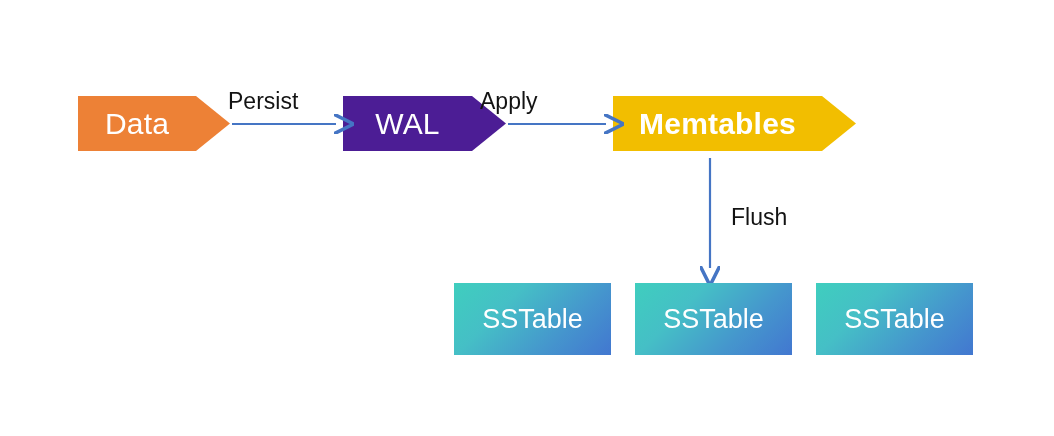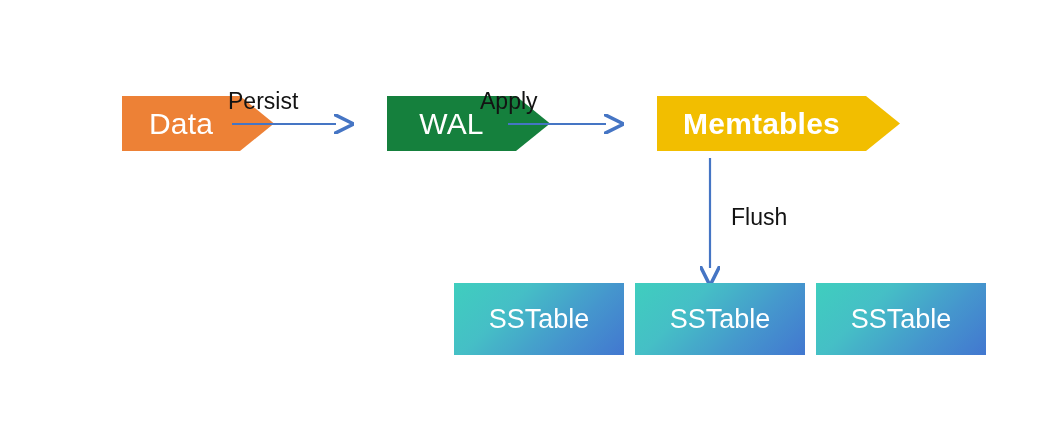--- a/index.html
+++ b/index.html
@@ -25,37 +25,36 @@
     position: absolute;
     display: flex;
     align-items: center;
     box-sizing: border-box;
     color: #ffffff;
     font-size: 30px;
     line-height: 1;
     letter-spacing: 0.2px;
     white-space: nowrap;
     clip-path: polygon(0 0, calc(100% - 34px) 0, 100% 50%, calc(100% - 34px) 100%, 0 100%);
-    margin-left: 44px;
   }
   .chevron .shape-label {
     display: block;
     width: calc(100% - 34px);
     text-align: center;
   }
 
   #shape-data   { left: 78px;  top: 96px;  width: 152px; height: 55px; background: #ED8136; }
-  #shape-wal    { left: 343px; top: 96px;  width: 163px; height: 55px; background: #15803d; }
+  #shape-wal    { left: 343px; top: 96px;  width: 163px; height: 55px; background: #4c1d95; }
   #shape-memtables { left: 613px; top: 96px; width: 243px; height: 55px; background: #F2BE00; font-weight: bold; }
 
   
   .sstable {
     position: absolute;
     top: 283px;
-    width: 170px;
+    width: 157px;
     height: 72px;
     display: flex;
     align-items: center;
     justify-content: center;
     color: #ffffff;
     font-size: 27px;
     line-height: 1;
     white-space: nowrap;
     background: linear-gradient(135deg, #3FCEBE 0%, #45BFC6 32%, #4596CD 68%, #4277D0 100%);
   }

